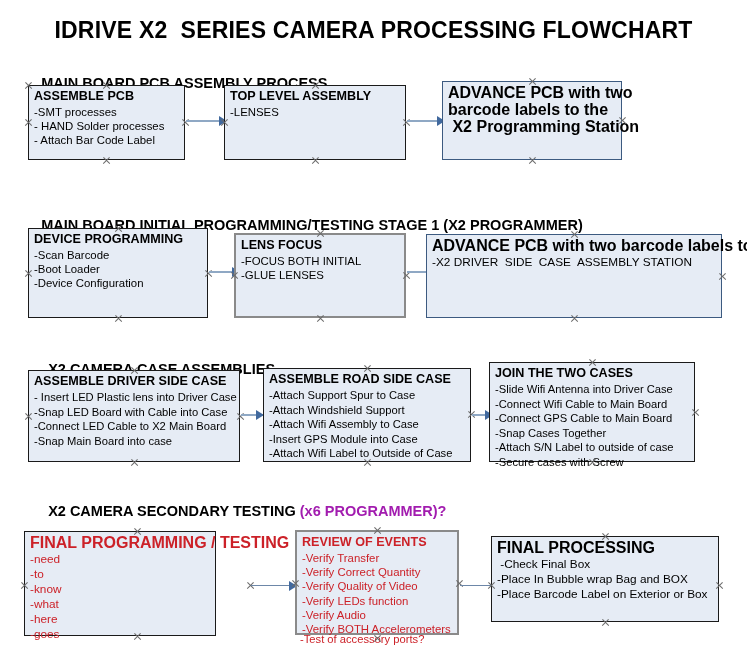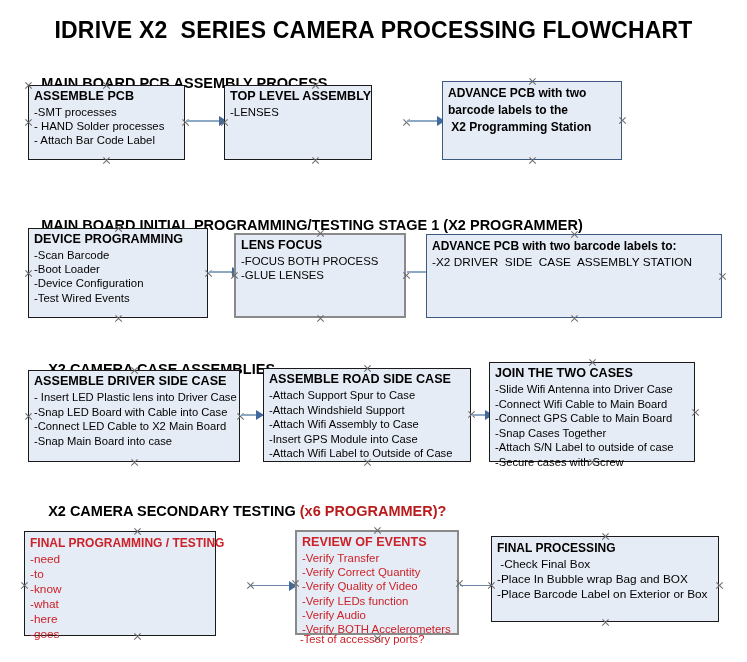--- a/index.html
+++ b/index.html
@@ -34,21 +34,21 @@
     white-space: pre;
   }
   .section-title {
     position: absolute;
     font-size: 14.5px;
     font-weight: bold;
     color: #000000;
     white-space: pre;
   }
   .section-title .accent {
-    color: #b91c1c;
+    color: #a21caf;
   }
 
   
   .node {
     position: absolute;
     background: #e6ecf5;
     box-sizing: border-box;
     padding: 3px 5px 3px 5px;
   }
   .node.border-dark  { border: 1.4px solid #1a1a1a; }
@@ -65,21 +65,21 @@
   }
   .node .node-line {
     font-size: 11.4px;
     color: #000000;
     line-height: 14.2px;
     white-space: pre;
   }
   .node.red .node-title { color: #cc2128; }
   .node.red .node-line  { color: #cc2128; }
 
-  .node.title-big .node-title { font-size: 12px; line-height: 16px; }
+  .node.title-big .node-title { font-size: 16px; line-height: 16px; }
   .node.title-big .node-line  { font-size: 11.8px; line-height: 15px; }
 
   .node.lines-wide .node-line { font-size: 11.2px; line-height: 14.6px; }
 
   
   .overflow-line {
     position: absolute;
     font-size: 11.2px;
     color: #cc2128;
     white-space: pre;
@@ -139,21 +139,21 @@
   </div>
   <div class="handle" style="left:28px; top:85px;"></div>
   <div class="handle" style="left:106px; top:85px;"></div>
   <div class="handle" style="left:28px; top:122px;"></div>
   <div class="handle" style="left:185px; top:122px;"></div>
   <div class="handle" style="left:106px; top:160px;"></div>
 
   <div class="conn" style="left:186px; top:120px; width:38px;"></div>
   <div class="conn-head" style="left:219px; top:116px;"></div>
 
-  <div class="node border-dark" style="left:224px; top:85px; width:148px; height:75px;">
+  <div class="node border-dark" style="left:224px; top:85px; width:182px; height:75px;">
     <div class="node-title">TOP LEVEL ASSEMBLY</div>
     <div class="node-line">-LENSES</div>
   </div>
   <div class="handle" style="left:315px; top:85px;"></div>
   <div class="handle" style="left:224px; top:122px;"></div>
   <div class="handle" style="left:406px; top:122px;"></div>
   <div class="handle" style="left:315px; top:160px;"></div>
 
   <div class="conn" style="left:407px; top:120px; width:36px;"></div>
   <div class="conn-head" style="left:437px; top:116px;"></div>
@@ -169,33 +169,32 @@
 
   <div class="section-title" style="left:25px; top:201px;">
     <span>MAIN BOARD INITIAL PROGRAMMING/TESTING STAGE 1 (X2 PROGRAMMER)</span>
   </div>
 
   <div class="node border-dark" style="left:28px; top:228px; width:180px; height:90px;">
     <div class="node-title">DEVICE PROGRAMMING</div>
     <div class="node-line">-Scan Barcode</div>
     <div class="node-line">-Boot Loader</div>
     <div class="node-line">-Device Configuration</div>
-    <div class="node-line">-Test Wired Events</div>
   </div>
   <div class="handle" style="left:118px; top:228px;"></div>
   <div class="handle" style="left:28px; top:273px;"></div>
   <div class="handle" style="left:208px; top:273px;"></div>
   <div class="handle" style="left:118px; top:318px;"></div>
 
   <div class="conn" style="left:209px; top:271px; width:30px;"></div>
   <div class="conn-head" style="left:232px; top:267px;"></div>
 
   <div class="node border-gray" style="left:234px; top:233px; width:172px; height:85px;">
     <div class="node-title">LENS FOCUS</div>
-    <div class="node-line">-FOCUS BOTH PROCESS</div>
+    <div class="node-line">-FOCUS BOTH INITIAL</div>
     <div class="node-line">-GLUE LENSES</div>
   </div>
   <div class="handle" style="left:320px; top:233px;"></div>
   <div class="handle" style="left:234px; top:275px;"></div>
   <div class="handle" style="left:406px; top:275px;"></div>
   <div class="handle" style="left:320px; top:318px;"></div>
 
   <div class="conn" style="left:407px; top:271px; width:30px;"></div>
   <div class="conn-head" style="left:430px; top:267px;"></div>
 

